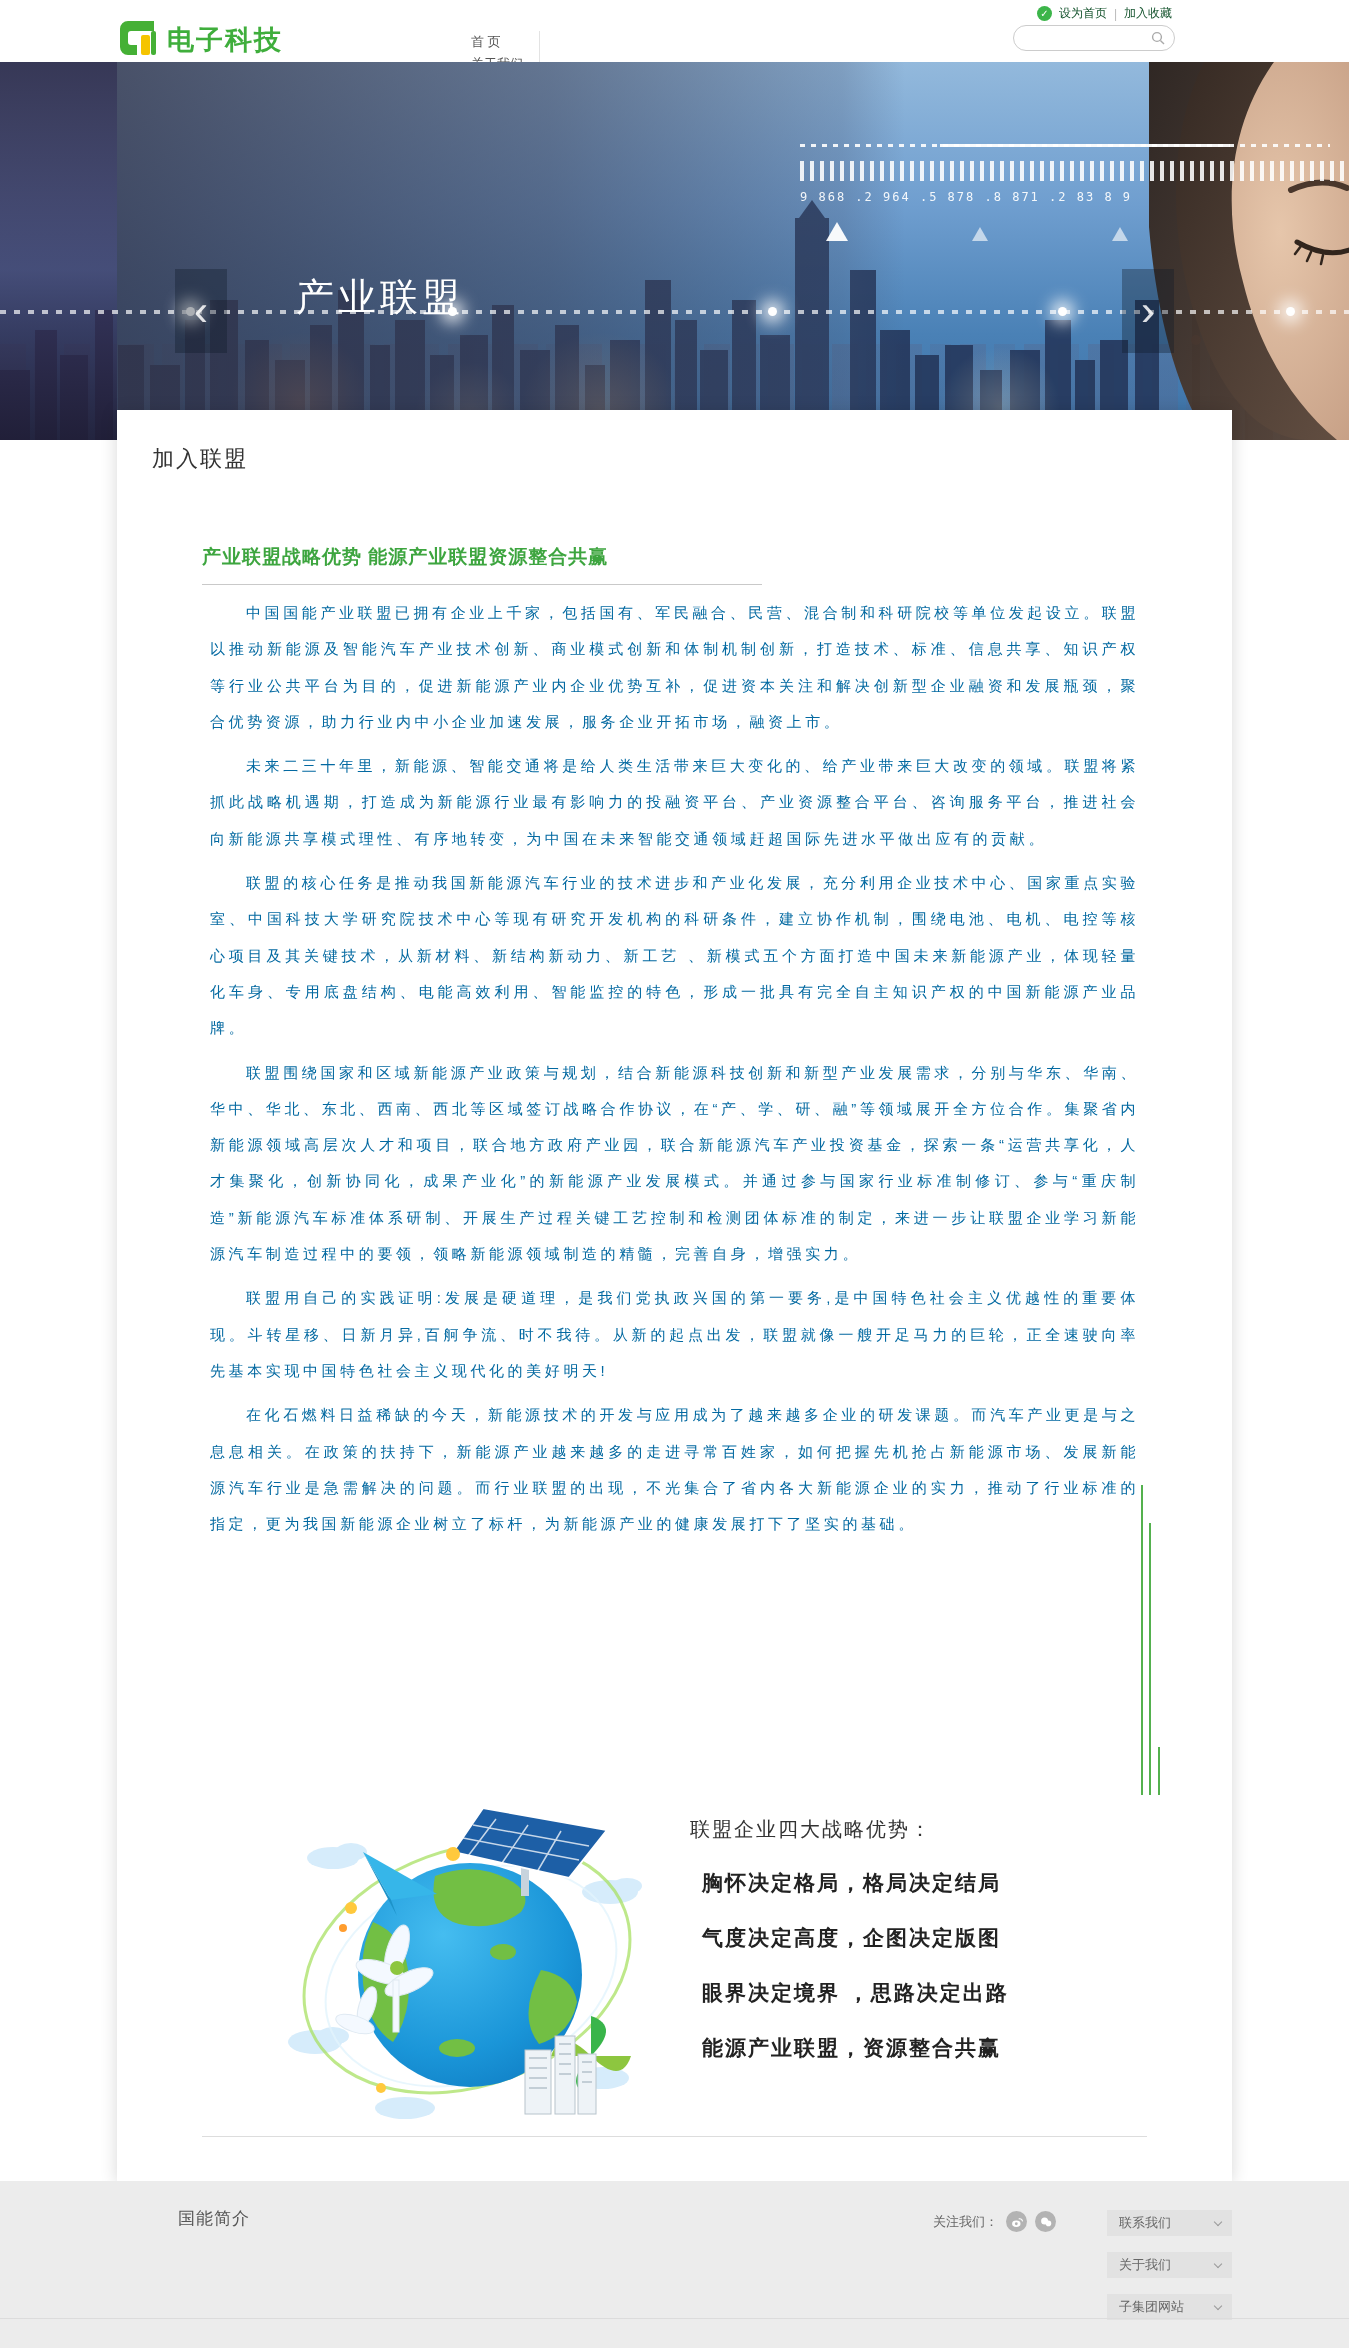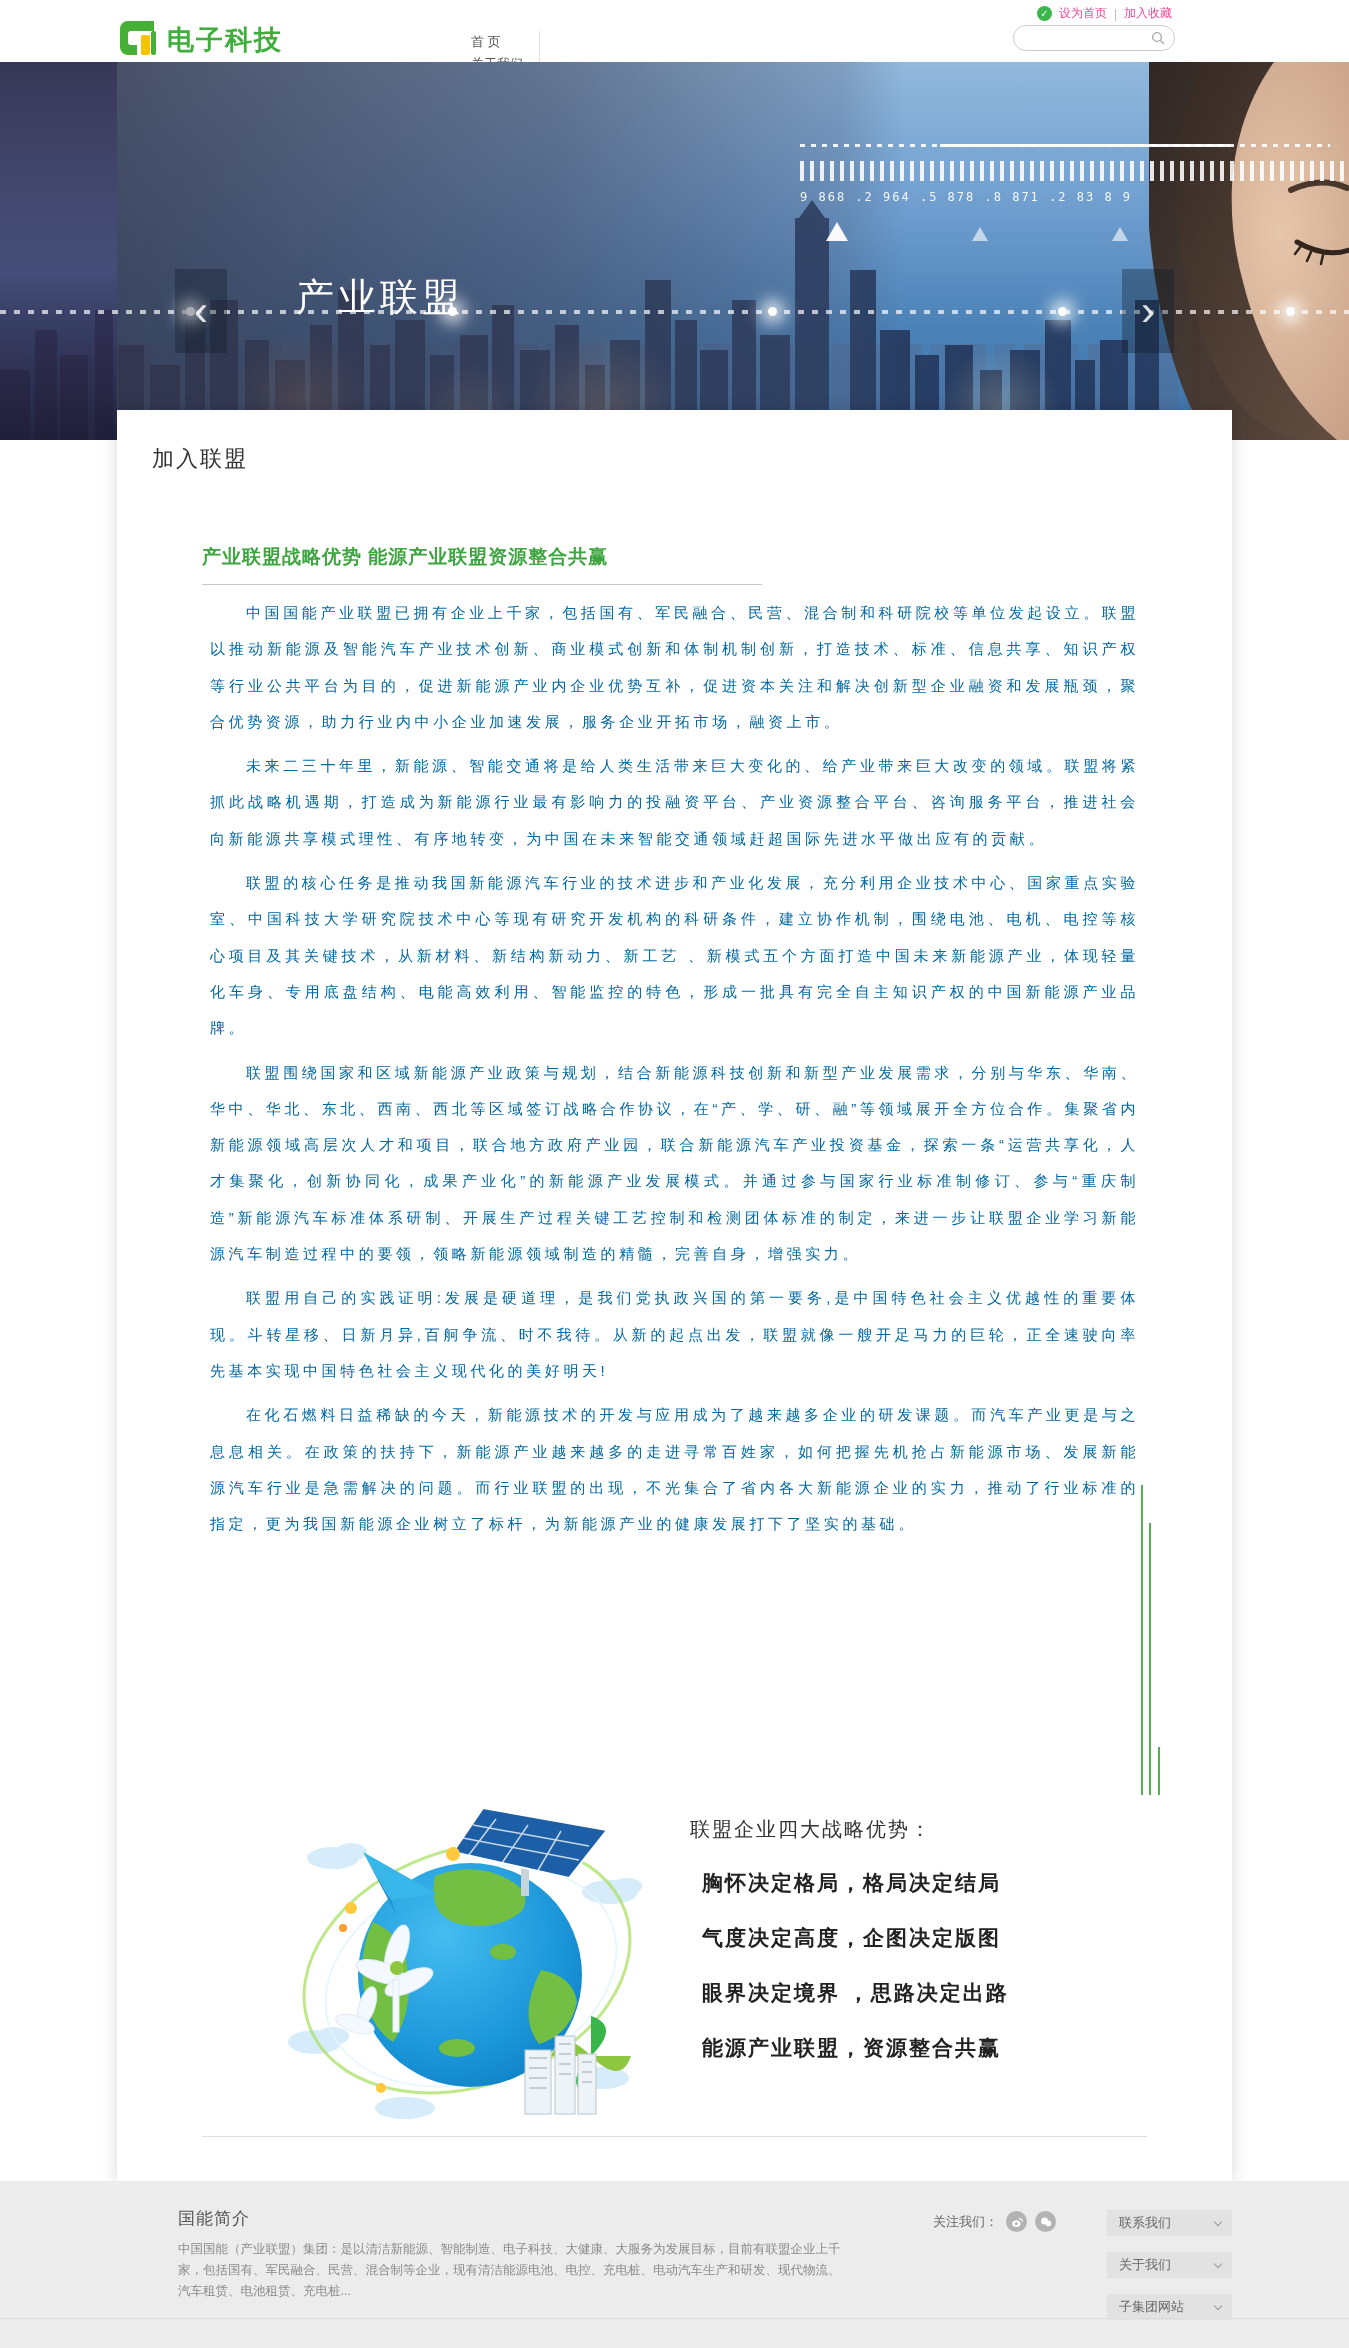--- a/index.html
+++ b/index.html
@@ -6,21 +6,21 @@
   html,body { margin:0; padding:0; }
   body {
     width:1349px; height:2348px; position:relative; background:#fff;
     font-family:"Liberation Sans","DejaVu Sans",sans-serif; overflow:hidden;
   }
 
   
   .topbar { position:absolute; top:0; left:0; right:0; height:22px; background:#fff; }
   .topbar-inner { position:absolute; right:177px; top:5px; display:flex; align-items:center; gap:7px; font-size:12px; color:#999; }
   .check-circle { width:15px; height:15px; border-radius:50%; background:#3cb54a; color:#fff; font-size:10px; line-height:15px; text-align:center; display:inline-block; }
-  .topbar-inner a { color:#ec4899; text-decoration:none; cursor:pointer; }
+  .topbar-inner a { color:#14532d; text-decoration:none; cursor:pointer; }
   .topbar-sep { color:#bbb; }
 
   
   .header { position:absolute; top:22px; left:0; right:0; height:40px; background:#fff; }
   .logo { position:absolute; left:118px; top:-4px; display:flex; align-items:center; gap:9px; cursor:pointer; }
   .logo-text { font-size:27px; font-weight:bold; color:#3fae3c; letter-spacing:2px; }
   .nav { position:absolute; left:455px; top:9px; display:flex;flex-direction:column; }
   .nav-item { font-size:13px; color:#555; padding:2px 16px; border-right:1px solid #e3e3e3; cursor:pointer; white-space:nowrap; }
   .nav-item:last-child { border-right:none; }
   .search { position:absolute; left:1013px; top:3px; width:162px; height:26px; border:1px solid #ccc; border-radius:13px; background:#fff; }
@@ -337,21 +337,20 @@
       <p class="adv-line">眼界决定境界 ，思路决定出路</p>
       <p class="adv-line">能源产业联盟，资源整合共赢</p>
     </div>
   </div>
 
   <div class="card-divider"></div>
 </div>
 
 <div class="footer">
   <div class="f-about-title">国能简介</div>
-  <div class="f-about-text">中国国能（产业联盟）集团：是以清洁新能源、智能制造、电子科技、大健康、大服务为发展目标，目前有联盟企业上千家，包括国有、军民融合、民营、混合制等企业，现有清洁能源电池、电控、充电桩、电动汽车生产和研发、现代物流、汽车租赁、电池租赁、充电桩...</div>
 
   <div class="f-follow">
     <span>关注我们：</span>
     <span class="soc">
       <svg width="14" height="14" viewBox="0 0 20 20">
           <ellipse cx="9" cy="12.5" rx="6" ry="4.5" fill="#fff"></ellipse>
           <circle cx="9" cy="12.5" r="2" fill="#b3b3b3"></circle>
           <path d="M12.5 5.5 q4.5 -1 5.5 3.5" stroke="#fff" fill="none" stroke-width="1.6"></path>
         </svg>
     </span>

